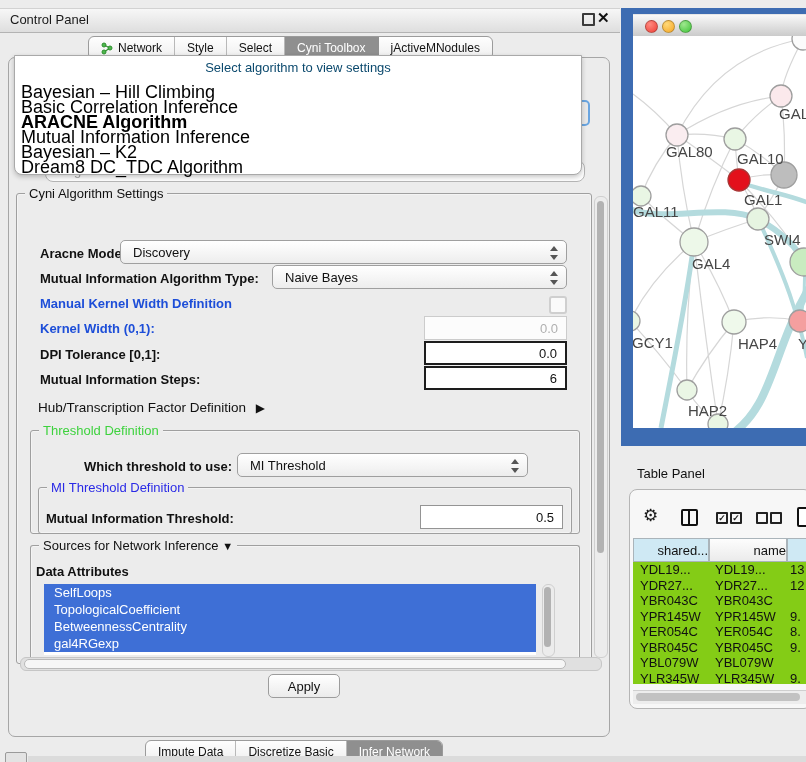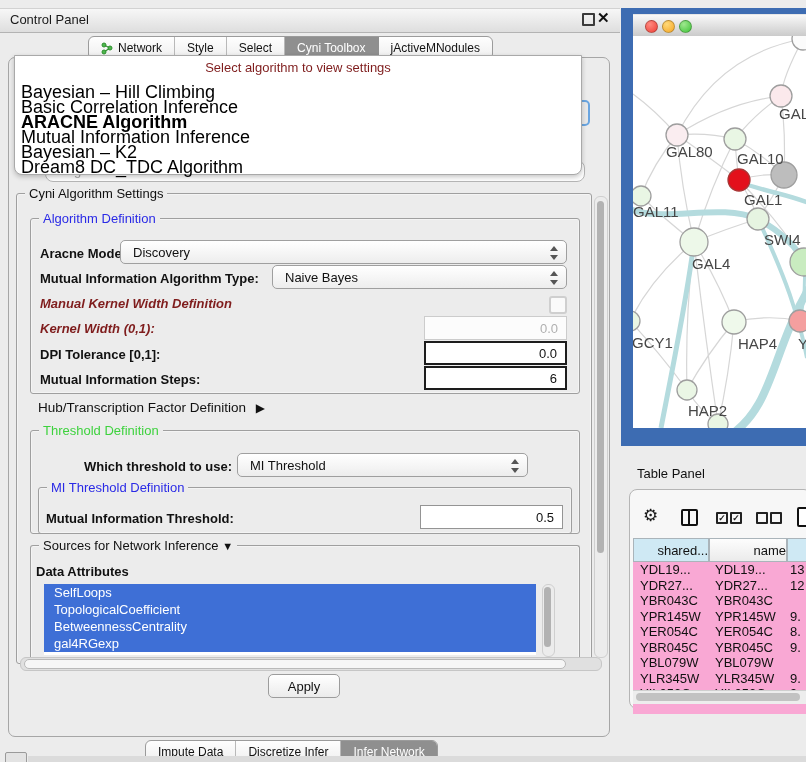--- a/index.html
+++ b/index.html
@@ -29,41 +29,41 @@
   
   .grp{position:absolute;border:1px solid #9f9f9f;border-radius:3px;
        box-shadow:inset 0 0 0 1px #f4f4f4;}
   .grp>.legend{position:absolute;top:-8px;left:8px;background:#ececec;padding:0 4px;
        font-size:13px;white-space:nowrap;}
   .legend.blue{color:#2a2ae6;}
   .legend.green{color:#3ed23e;}
 
   .lbl{position:absolute;font-size:13px;white-space:nowrap;}
   .b{font-weight:bold;}
-  .dis{color:#7f1d1d;font-weight:bold;font-style:italic;}
+  .dis{color:#1d4ed8;font-weight:bold;}
 
   .combo{position:absolute;height:24px;background:linear-gradient(#ffffff,#ededed);
      border:1px solid #9f9f9f;border-radius:5px;box-sizing:border-box;
      display:flex;align-items:center;font-size:13px;padding-left:12px;}
   .combo .arrows{position:absolute;right:8px;top:4px;width:8px;height:16px;}
   .combo .arrows i{position:absolute;left:0;width:0;height:0;border-left:4px solid transparent;border-right:4px solid transparent;}
   .combo .arrows .up{top:1px;border-bottom:5px solid #555;}
   .combo .arrows .dn{bottom:1px;border-top:5px solid #555;}
 
   .field{position:absolute;height:24px;box-sizing:border-box;background:#fff;
      font-size:13px;display:flex;align-items:center;justify-content:flex-end;padding-right:8px;}
   .field.strong{border:2px solid #1d1d1d;}
   .field.norm{border:1px solid #949494;}
   .field.off{border:1px solid #cccccc;color:#b0b0b0;background:#fcfcfc;}
 
   .chk{position:absolute;width:14px;height:14px;border:2px solid #cfcfcf;border-radius:3px;background:#fafafa;}
 
   .ddown{left:14px;top:55px;width:566px;height:118px;background:#fff;
      border:1px solid #a9a9a9;border-radius:0 0 8px 8px;box-shadow:0 2px 5px rgba(0,0,0,.22);}
-  .ddown .prompt{position:absolute;left:0;right:0;top:4px;text-align:center;color:#7f1d1d;font-size:13px;}
+  .ddown .prompt{position:absolute;left:0;right:0;top:4px;text-align:center;color:#0c4a6e;font-size:13px;}
   .ddown .it{position:absolute;left:6px;font-size:18px;white-space:nowrap;color:#000;}
 
   .ghost{left:45px;top:160px;width:540px;height:22px;background:#fdfdfd;border:1px solid #b5b5b5;
      border-radius:8px;overflow:hidden;font-size:13px;color:#a5a5a5;padding-left:28px;line-height:20px;box-sizing:border-box;}
   .focus-frag{left:572px;top:100px;width:14px;height:22px;border:2px solid #6aa5e0;border-radius:5px;background:#e8e8e8;}
 
   .attr-list{left:44px;top:584px;width:492px;height:71px;background:#fff;overflow:hidden;}
   .attr-list .row{height:17px;line-height:17px;background:#3e6fd6;color:#fff;font-size:13px;padding-left:10px;}
   .vscroll{position:absolute;background:#ececec;border:1px solid #cfcfcf;border-radius:6px;}
   .vthumb{position:absolute;background:#b2b2b2;border-radius:5px;}
@@ -88,21 +88,21 @@
   .split{width:13px;height:13px;border:2px solid #111;border-radius:2px;top:509px;}
   .split i{position:absolute;left:5px;top:0;width:2px;height:13px;background:#111;display:block;}
   .cbox{width:8px;height:8px;border:2px solid #222;border-radius:1px;font-size:9px;line-height:8px;
         font-weight:bold;text-align:center;top:512px;}
   .doc{width:13px;height:16px;border:2px solid #111;border-radius:2px;top:507px;background:#fff;}
   .thead{position:absolute;top:538px;height:24px;box-sizing:border-box;
      font-size:13px;display:flex;align-items:center;justify-content:flex-end;
      border:1px solid #aab4ba;}
   .th-blue{background:#cfe9f4;}
   .th-gray{background:linear-gradient(#fdfdfd,#ebebeb);}
-  .trows{left:633px;top:562px;width:173px;height:152px;overflow:hidden;background:#f9a8d4;}
+  .trows{left:633px;top:562px;width:173px;height:122px;overflow:hidden;background:#84cc16;}
   .trow{display:flex;height:15.5px;line-height:15.5px;font-size:13px;}
   .trow .c1{width:77px;padding-left:7px;box-sizing:border-box;}
   .trow .c2{width:77px;padding-left:5px;box-sizing:border-box;}
   .trow .c3{flex:1;padding-left:3px;}
 
   .bottom-strip{left:28px;top:756px;width:778px;height:6px;background:#dbdbdb;}
   .stub-btn{left:5px;top:752px;width:20px;height:12px;background:#e3e3e3;border:1px solid #9a9a9a;border-radius:2px;}
 </style>
 </head>
 <body>
@@ -145,23 +145,20 @@
   <div class="abs panel-outer"></div>
 
   <div class="abs focus-frag"></div>
 
   <div class="abs ghost"><span>gal-inferred.sif default node</span></div>
 
   <div class="abs grp" style="left:16px;top:193px;width:574px;height:469px;">
     <span class="legend">Cyni Algorithm Settings</span>
   </div>
 
-  <div class="abs grp" style="left:30px;top:218px;width:548px;height:174px;">
-    <span class="legend blue">Algorithm Definition</span>
-  </div>
   <span class="lbl b abs" style="left:40px;top:246px;">Aracne Mode:</span>
   <div class="combo abs" style="left:120px;top:240px;width:447px;">
     <span>Discovery</span>
     <span class="arrows">
         <i class="up"></i>
         <i class="dn"></i>
       </span>
   </div>
   <span class="lbl b abs" style="left:40px;top:271px;">Mutual Information Algorithm Type:</span>
   <div class="combo abs" style="left:272px;top:265px;width:295px;">
@@ -236,21 +233,21 @@
 
   <div class="btn abs" style="left:268px;top:674px;width:70px;height:22px;">
     <span>Apply</span>
   </div>
 
   <div class="abs seg" style="left:145px;top:740px;">
     <div class="tab">
         <span>Impute Data</span>
       </div>
     <div class="tab">
-        <span>Discretize Infer</span>
+        <span>Discretize Basic</span>
       </div>
     <div class="tab sel">
         <span>Infer Network</span>
       </div>
   </div>
 
   <div class="abs ddown">
     <div class="prompt">Select algorithm to view settings</div>
     <div class="it" style="top:26px;">Bayesian – Hill Climbing</div>
     <div class="it" style="top:41px;">Basic Correlation Inference</div>

